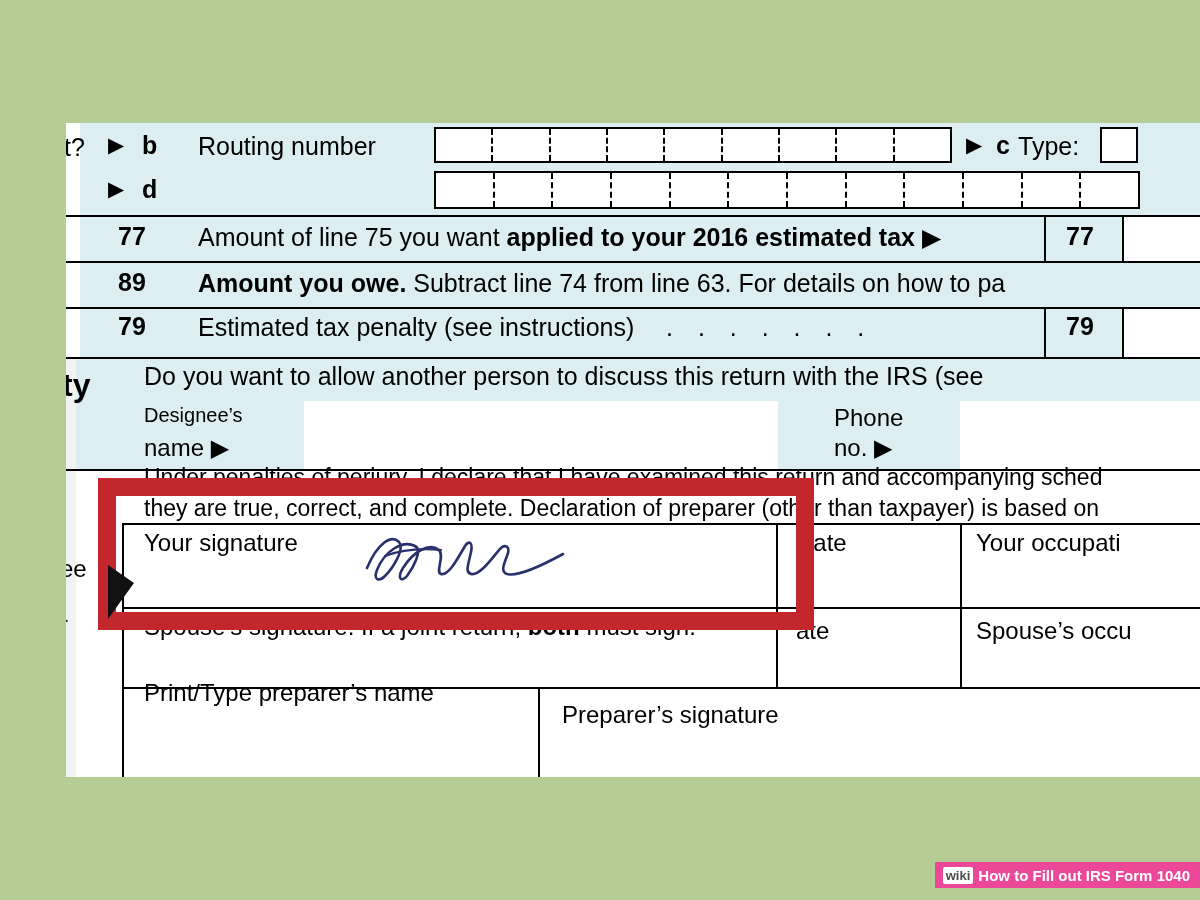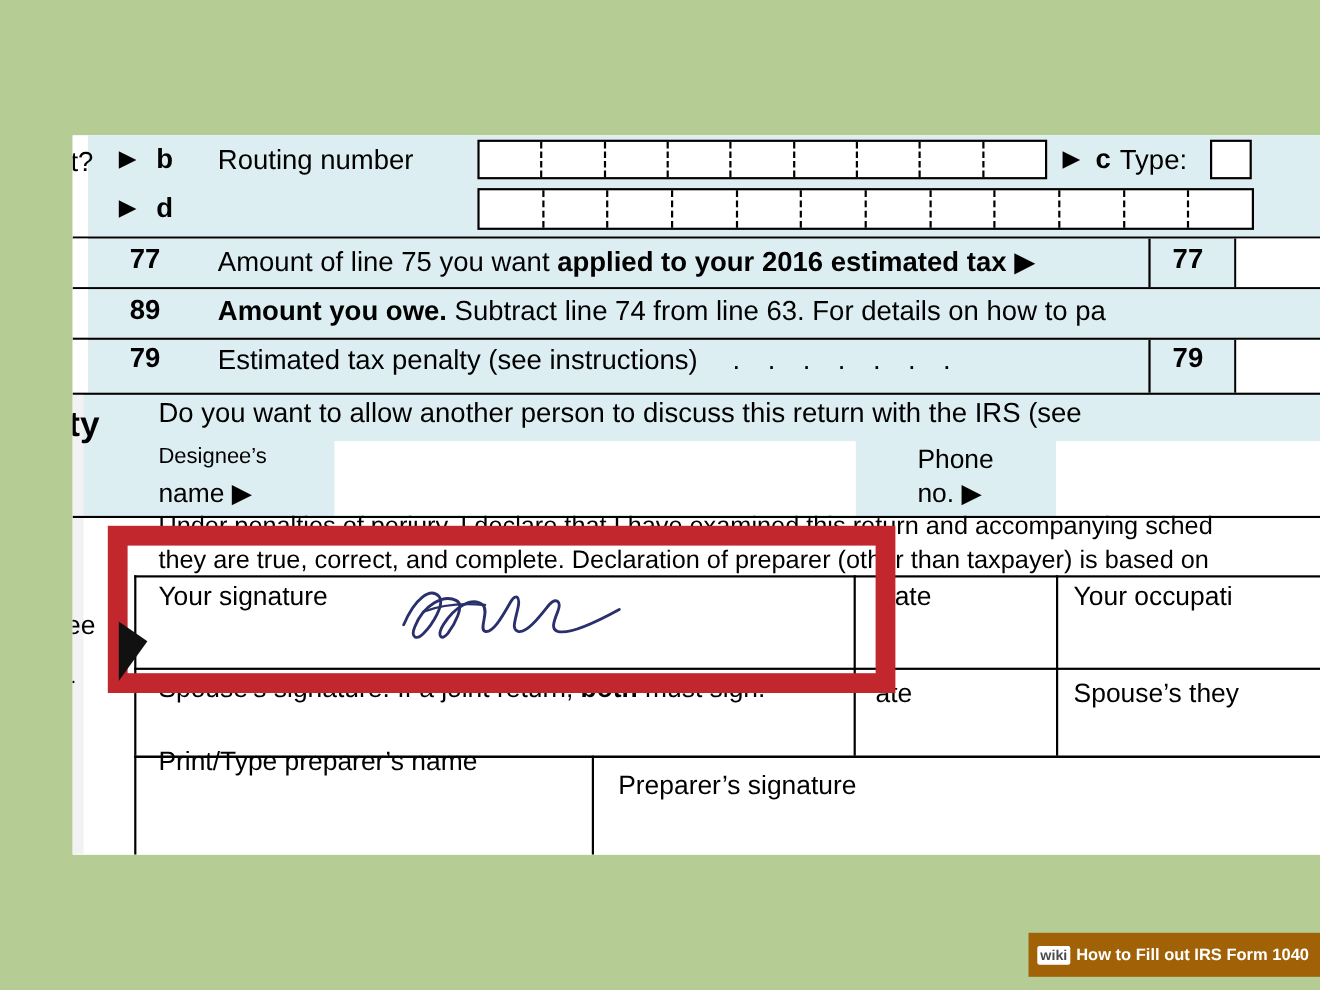--- a/index.html
+++ b/index.html
@@ -82,22 +82,22 @@
     position:absolute;
     left:355px; top:520px;
     width:250px; height:80px;
     z-index:42;
     pointer-events:none;
   }
   
   #watermark{
     position:absolute;
     right:0; bottom:12px;
-    height:40px;
-    background:#a16207;
+    height:26px;
+    background:#ec4899;
     color:#fff;
     font-size:15px;
     display:flex; align-items:center;
     padding:0 10px 0 8px;
     z-index:60;
   }
   #watermark .wiki{
     background:#ffffff; color:#4a4a4a; font-weight:bold;
     font-size:13px; padding:1px 3px; margin-right:5px;
     border-radius:2px;
@@ -222,21 +222,21 @@
   <div class="vline" style="left:894px;top:400px;height:164px;"></div>
 
   <div style="position:absolute;left:78px;top:406px;font-size:24px;">Your signature</div>
   <div style="position:absolute;left:730px;top:406px;font-size:24px;">Date</div>
   <div style="position:absolute;left:910px;top:406px;font-size:24px;">Your occupati</div>
 
   <div style="position:absolute;left:78px;top:490px;font-size:24px;">
     <span>Spouse’s signature. If a joint return, </span><span class="bold">both</span><span> must sign.</span>
   </div>
   <div style="position:absolute;left:730px;top:494px;font-size:24px;">ate</div>
-  <div style="position:absolute;left:910px;top:494px;font-size:24px;">Spouse’s they</div>
+  <div style="position:absolute;left:910px;top:494px;font-size:24px;">Spouse’s occu</div>
 
   <div class="whitebox" style="left:240px;top:402px;width:468px;height:80px;background:transparent;"></div>
   <div class="whitebox" style="left:712px;top:402px;width:180px;height:80px;background:transparent;"></div>
   <div class="whitebox" style="left:896px;top:402px;width:236px;height:80px;background:transparent;"></div>
   <div class="whitebox" style="left:240px;top:486px;width:468px;height:76px;background:transparent;"></div>
   <div class="whitebox" style="left:712px;top:486px;width:180px;height:76px;background:transparent;"></div>
   <div class="whitebox" style="left:896px;top:486px;width:236px;height:76px;background:transparent;"></div>
 
   <div class="hline" style="left:56px;top:564px;width:1078px;"></div>
   <div class="vline" style="left:56px;top:564px;height:90px;"></div>

